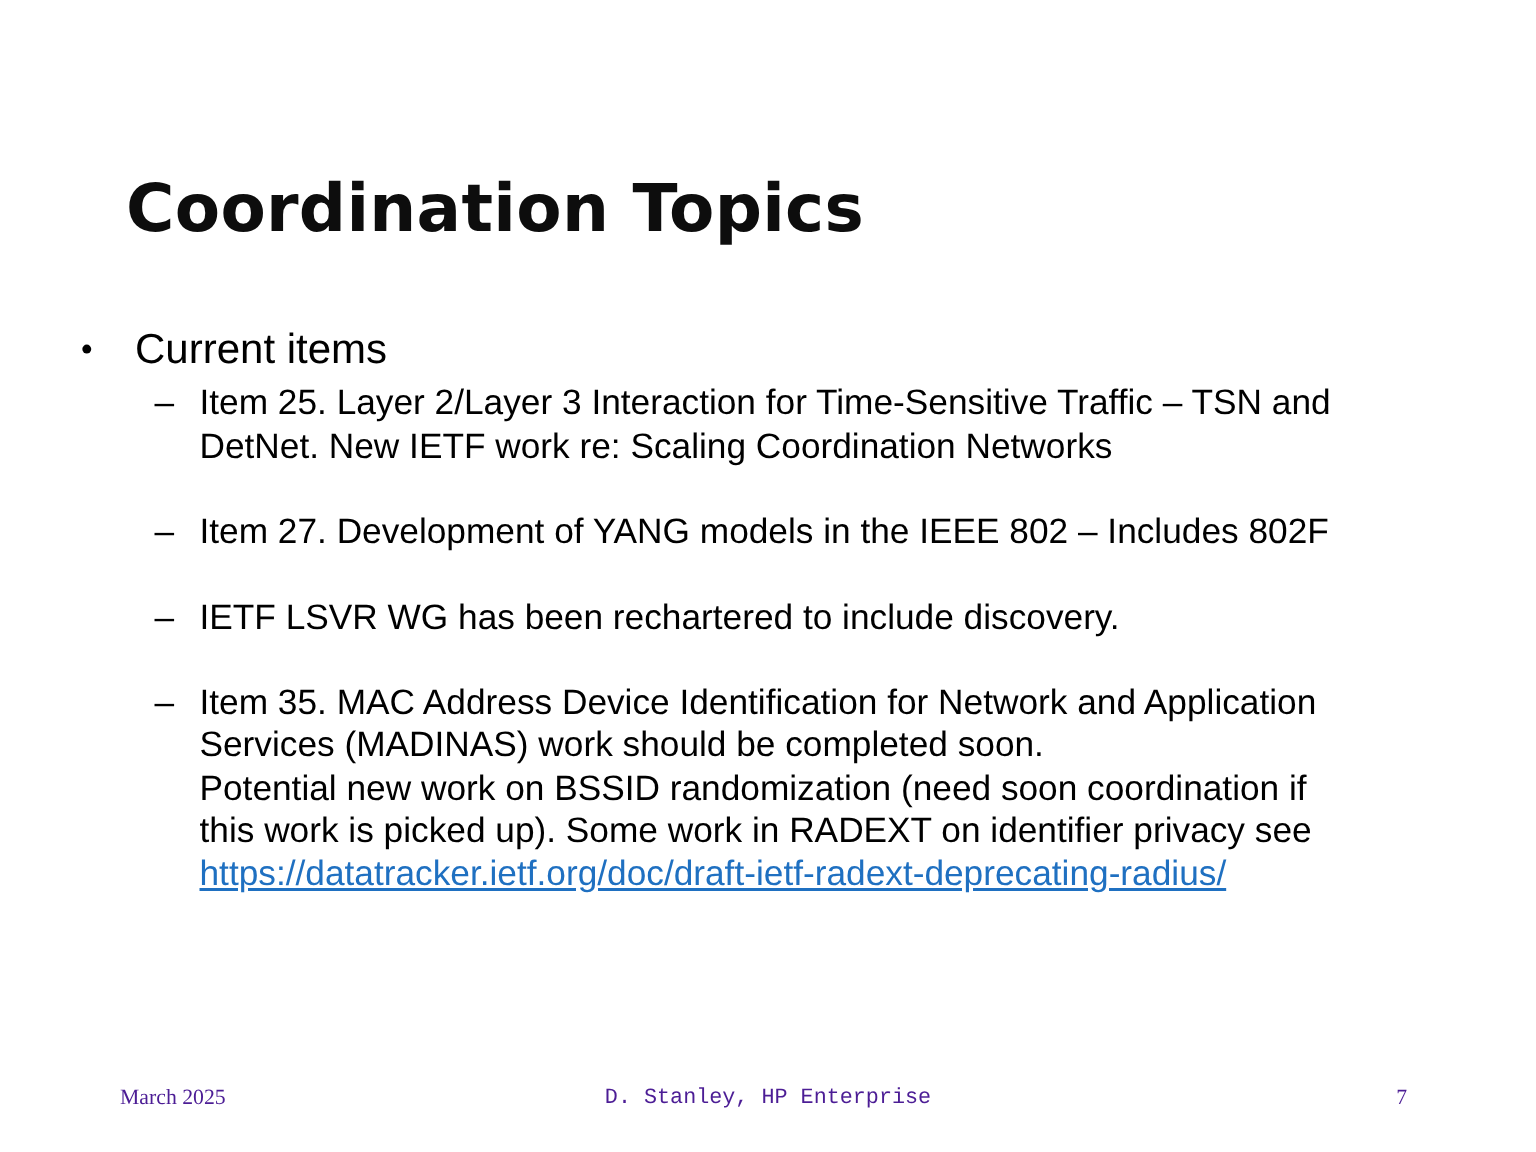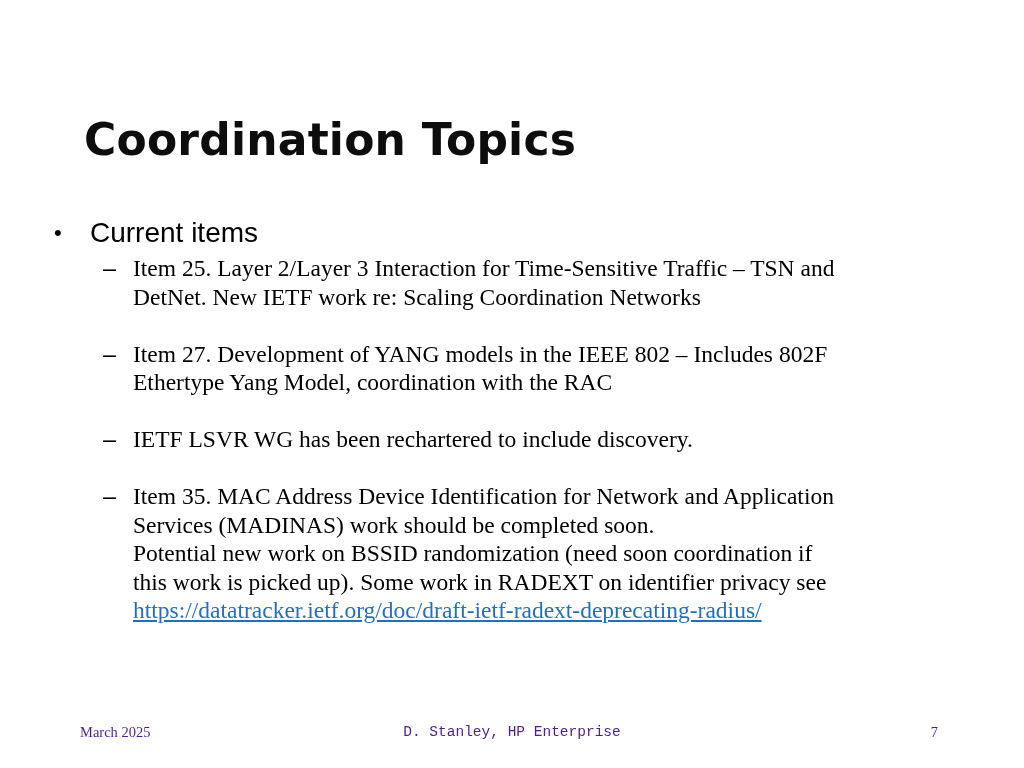--- a/index.html
+++ b/index.html
@@ -82,21 +82,20 @@
   }
   .l2-dash {
     position: absolute;
     left: 57px;
     top: 0;
     font-size: 23.5px;
     line-height: 28.5px;
   }
   .l2-text {
     display: block;
-    font-family: Liberation Serif, serif;
   }
   .l2-text .line {
     display: block;
     white-space: nowrap;
   }
 
   a.ext-link {
     color: #1f70c1;
     text-decoration: underline;
     text-underline-offset: 2px;
@@ -157,21 +156,20 @@
         <span class="l2-text">
           <span class="line">Item 25. Layer 2/Layer 3 Interaction for Time-Sensitive Traffic – TSN and</span>
           <span class="line">DetNet. New IETF work re: Scaling Coordination Networks</span>
         </span>
       </div>
 
       <div class="l2-item">
         <span class="l2-dash">–</span>
         <span class="l2-text">
           <span class="line">Item 27. Development of YANG models in the IEEE 802 – Includes 802F</span>
-          <span class="line">Ethertype Yang Model, coordination with the RAC</span>
         </span>
       </div>
 
       <div class="l2-item">
         <span class="l2-dash">–</span>
         <span class="l2-text">
           <span class="line">IETF LSVR WG has been rechartered to include discovery.</span>
         </span>
       </div>
 

